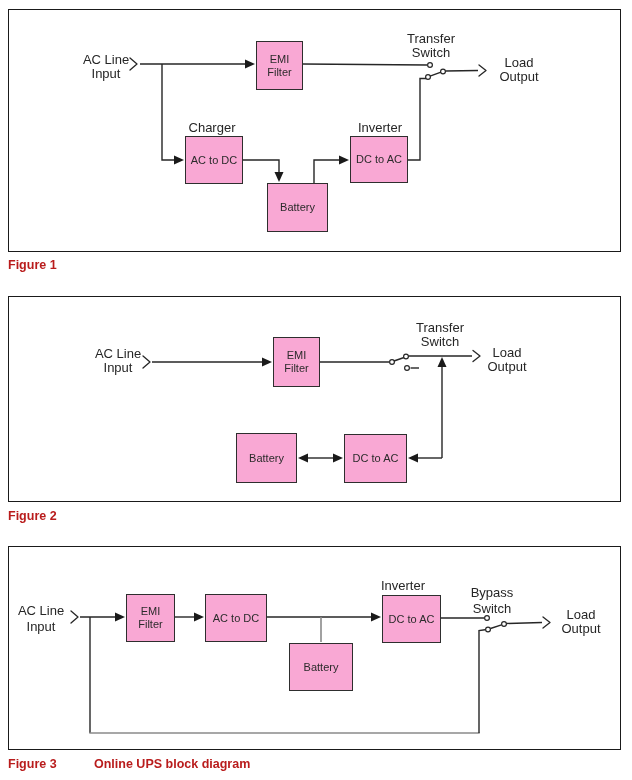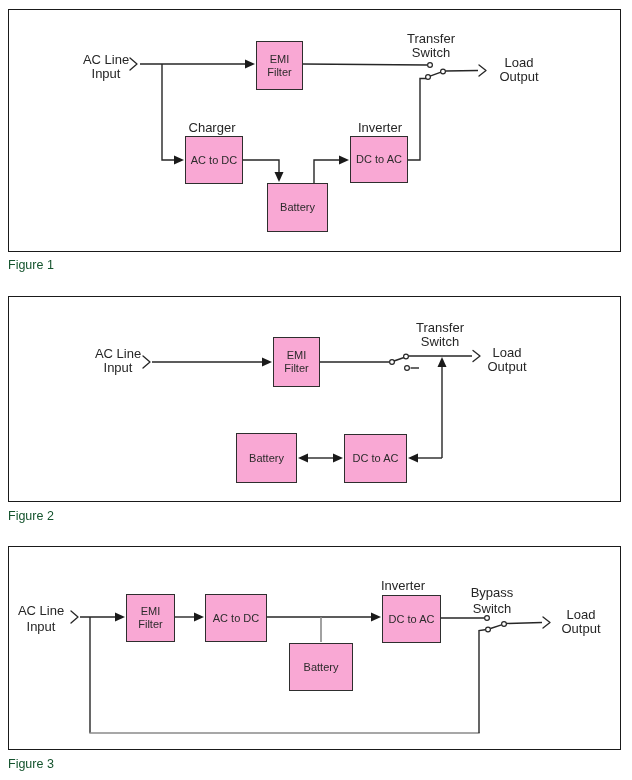--- a/index.html
+++ b/index.html
@@ -16,21 +16,21 @@
   .ah{fill:#1a1a1a;stroke:none;}
   .chev{fill:none;stroke:#262626;stroke-width:1.3;stroke-linecap:round;stroke-linejoin:round;}
   .contact{fill:#ffffff;stroke:#262626;stroke-width:1.2;}
   .block{position:absolute;z-index:3;background:#f9a8d4;border:1.4px solid #2e2e2e;
          display:flex;align-items:center;justify-content:center;text-align:center;
          font-size:11px;line-height:13px;color:#2b2b2b;padding:1px;box-sizing:border-box;}
   .lbl{position:absolute;z-index:3;transform:translateX(-50%);text-align:center;
        font-size:13px;line-height:14px;color:#262626;white-space:nowrap;}
   .lbl.lh16{line-height:16px;}
   .lbl.lh18{line-height:18px;}
-  .caption{position:absolute;z-index:3;font-size:12.5px;font-weight:400;color:#14532d;white-space:nowrap;}
+  .caption{position:absolute;z-index:3;font-size:12.5px;font-weight:700;color:#b91c1c;white-space:nowrap;}
 </style>
 </head>
 <body>
 
 <div id="page">
 
   <div class="panel" id="panel1"></div>
   <div class="panel" id="panel2"></div>
   <div class="panel" id="panel3"></div>
 
@@ -153,14 +153,15 @@
   <div class="lbl lh16" style="left:492px;top:585px;">
     <div>Bypass</div>
     <div>Switch</div>
   </div>
   <div class="lbl" style="left:581px;top:608px;">
     <div>Load</div>
     <div>Output</div>
   </div>
 
   <div class="caption" style="left:8px;top:757px;">Figure 3</div>
+  <div class="caption" style="left:94px;top:757px;">Online UPS block diagram</div>
 
 </div>
 
 </body></html>

